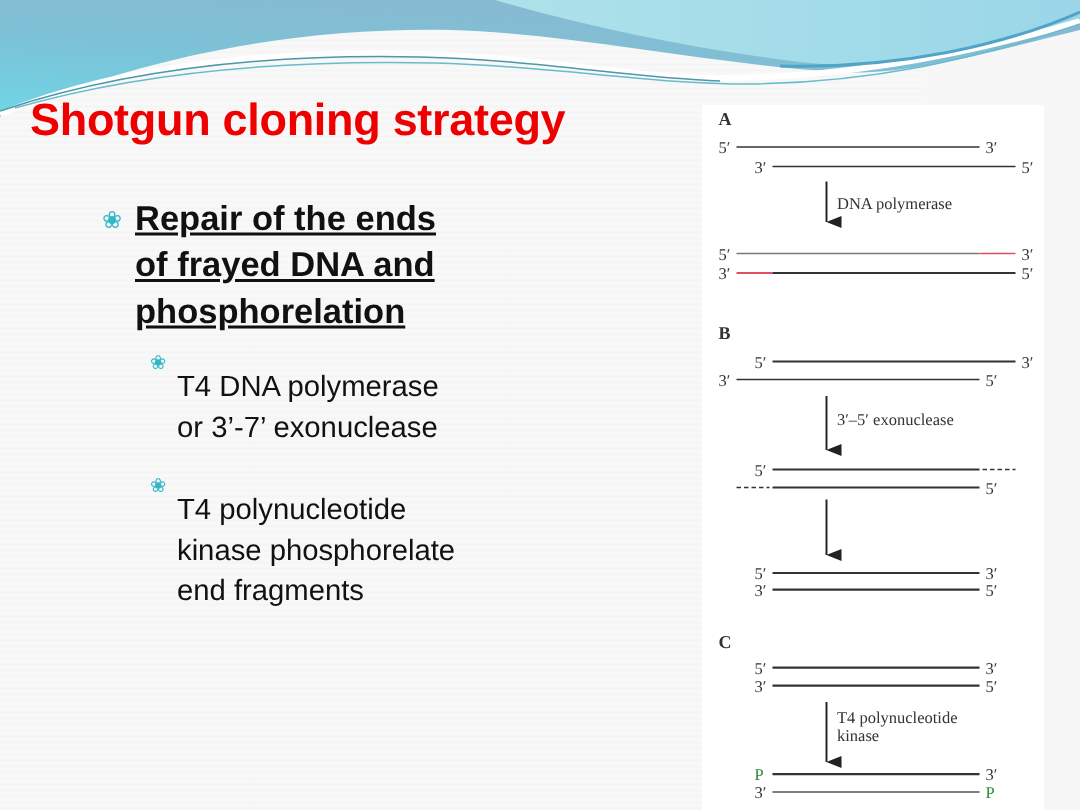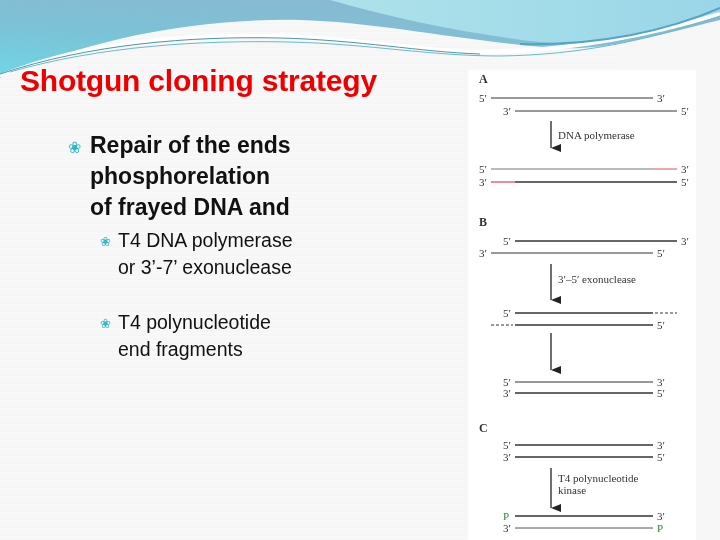--- a/index.html
+++ b/index.html
@@ -4,24 +4,24 @@
 <style>
   html, body { margin:0; padding:0; }
   body { width:720px; height:540px; overflow:hidden; background:#f7f7f7; position:relative; font-family:"Liberation Sans", sans-serif; }
   .slide { position:absolute; left:0; top:0; width:616px; height:540px;
     background: repeating-linear-gradient(180deg, #f8f8f8 0px, #f8f8f8 2px, #f4f4f4 3px, #f8f8f8 4px); }
   .header-wave { position:absolute; left:0; top:0; width:720px; height:80px; }
   .title { position:absolute; left:20px; top:62px; font-size:30px; font-weight:bold; color:#ee0000; letter-spacing:-0.2px; white-space:nowrap; line-height:38px; }
   .bullet-main { position:absolute; left:68px; top:130px; width:290px; font-size:23px; font-weight:bold; color:#111; line-height:31px; }
   .bullet-main .glyph, .sub .glyph { color:#31b8c8; font-weight:normal; position:absolute; }
   .bullet-main .glyph { left:0; top:2px; font-size:16px; }
-  .bullet-main .txt { display:block; padding-left:22px; }
+  .bullet-main .txt { display:block; padding-left:22px;text-decoration:underline; }
   .sub { position:absolute; left:100px; width:280px; font-size:19.5px; color:#111; line-height:27px; }
   .sub .glyph { left:0; top:1px; font-size:13px; }
-  .sub .txt { display:block; padding-left:18px; }
+  .sub .txt { display:block; padding-left:18px;margin-top:18px; }
   .diagram { position:absolute; left:468px; top:70px; width:228px; height:470px; background:#fff; }
   .diagram svg { position:absolute; left:0; top:0; }
   .dg-text { font-family:"Liberation Serif", serif; }
 </style>
 </head>
 <body>
 
 <div class="slide">
 
   <svg class="header-wave" viewBox="0 0 720 80" width="720" height="80">
@@ -44,37 +44,38 @@
     <path d="M10 72 C100 46 200 40 290 42 C370 44 430 56 500 56 C580 55 650 40 720 16" fill="none" stroke="#67bccd" stroke-width="1"></path>
     <path d="M520 44 C600 46 670 30 720 8" fill="none" stroke="#4fa4c8" stroke-width="2"></path>
   </svg>
 
   <div class="title">Shotgun cloning strategy</div>
 
   <div class="bullet-main">
     <span class="glyph">❀</span>
     <span class="txt">
       <span style="display:block">Repair of the ends</span>
+      <span style="display:block">of frayed DNA and</span>
       <span style="display:block">phosphorelation</span>
-      <span style="display:block">of frayed DNA and</span>
     </span>
   </div>
 
   <div class="sub" style="top:227px">
     <span class="glyph">❀</span>
     <span class="txt">
       <span style="display:block">T4 DNA polymerase</span>
       <span style="display:block">or 3’-7’ exonuclease</span>
     </span>
   </div>
 
   <div class="sub" style="top:309px">
     <span class="glyph">❀</span>
     <span class="txt">
       <span style="display:block">T4 polynucleotide</span>
+      <span style="display:block">kinase phosphorelate</span>
       <span style="display:block">end fragments</span>
     </span>
   </div>
 
   <div class="diagram">
     <svg width="228" height="470" viewBox="468 70 228 470">
       <defs>
         <marker id="ah" markerWidth="8" markerHeight="10" refX="4" refY="10" orient="auto" markerUnits="userSpaceOnUse">
           <path d="M0 0 L8 0 L4 10 Z" fill="#222"></path>
         </marker>

